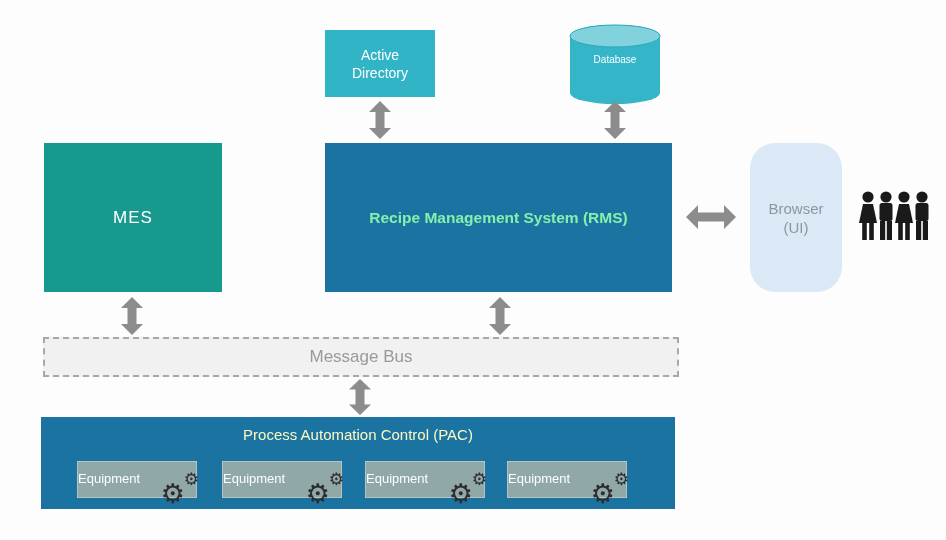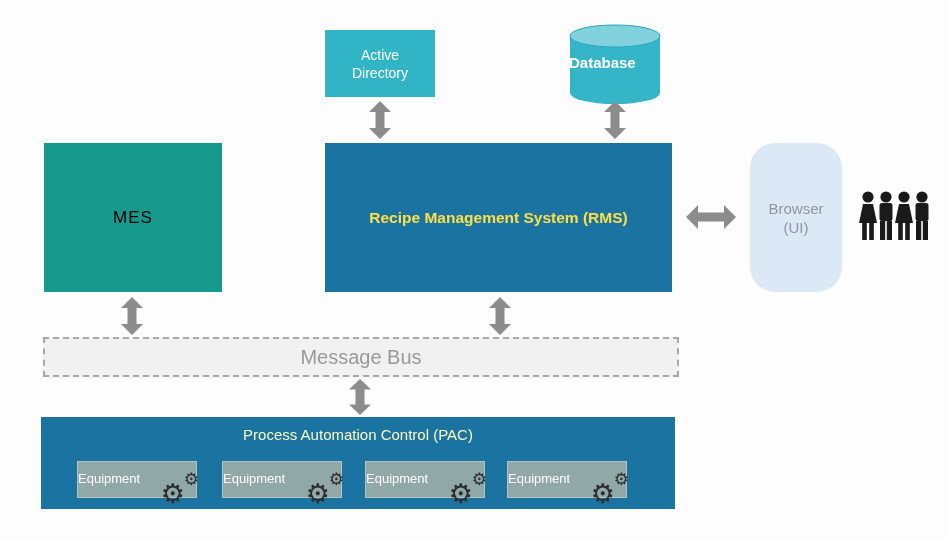--- a/index.html
+++ b/index.html
@@ -5,29 +5,29 @@
   html,body{margin:0;padding:0;background:#ffffff;font-family:"Liberation Sans",sans-serif;}
   #stage{position:relative;width:946px;height:540px;background:#fdfdfd;overflow:hidden;padding-left:40px;}
 
   .node{position:absolute;display:flex;align-items:center;justify-content:center;box-sizing:border-box;text-align:center;}
 
   
   .ad{left:325px;top:30px;width:110px;height:67px;background:#32b4c7;color:#fff;font-size:14px;line-height:18px;}
   .ad .wrap{display:inline-block;width:72px;}
 
   .db-wrap{position:absolute;left:569px;top:24px;width:92px;height:82px;}
-  .db-label{position:absolute;left:0;top:30px;width:92px;color:#fff;font-size:15px;font-weight:bold;}
+  .db-label{position:absolute;left:0;top:30px;width:92px;text-align:center;color:#fff;font-size:10px;}
 
   
-  .mes{left:44px;top:143px;width:178px;height:149px;background:#18998e;color:#000000;font-size:17px;letter-spacing:1px;}
-  .rms{left:325px;top:143px;width:347px;height:149px;background:#1b73a1;color:#fde047;font-size:15.5px;font-weight:bold;}
+  .mes{left:44px;top:143px;width:178px;height:149px;background:#18998e;color:#ffffff;font-size:17px;letter-spacing:1px;}
+  .rms{left:325px;top:143px;width:347px;height:149px;background:#1b73a1;color:#86efac;font-size:15.5px;font-weight:bold;}
   .browser{left:750px;top:143px;width:92px;height:149px;background:#dbe9f6;color:#8b96a1;font-size:15px;line-height:19px;flex-direction:column;border-radius:25px;}
 
   
-  .msgbus{left:43px;top:337px;width:636px;height:40px;background:#f1f1f1;border:2px dashed #a8a8a8;color:#999999;font-size:20px;}
+  .msgbus{left:43px;top:337px;width:636px;height:40px;background:#f1f1f1;border:2px dashed #a8a8a8;color:#999999;font-size:17px;}
 
   
   .pac{left:41px;top:417px;width:634px;height:92px;background:#1b73a1;display:block;}
   .pac-title{margin-top:9px;text-align:center;color:#fef9c3;font-size:15px;}
   .equip{position:absolute;top:44px;height:37px;width:120px;background:#90a8a8;border:1px solid #b4c4c3;box-sizing:border-box;color:#fff;font-size:13px;}
   .equip .lbl{position:absolute;left:0;top:9px;}
   .equip .gearbig{position:absolute;right:11px;bottom:-10px;font-size:27px;line-height:1;color:#2d2d2d;font-family:"DejaVu Sans",sans-serif;}
   .equip .gearsmall{position:absolute;right:-3px;bottom:9px;font-size:17px;line-height:1;color:#2d2d2d;font-family:"DejaVu Sans",sans-serif;}
   .e1{left:36px;} .e2{left:181px;} .e3{left:324px;} .e4{left:466px;}
 

